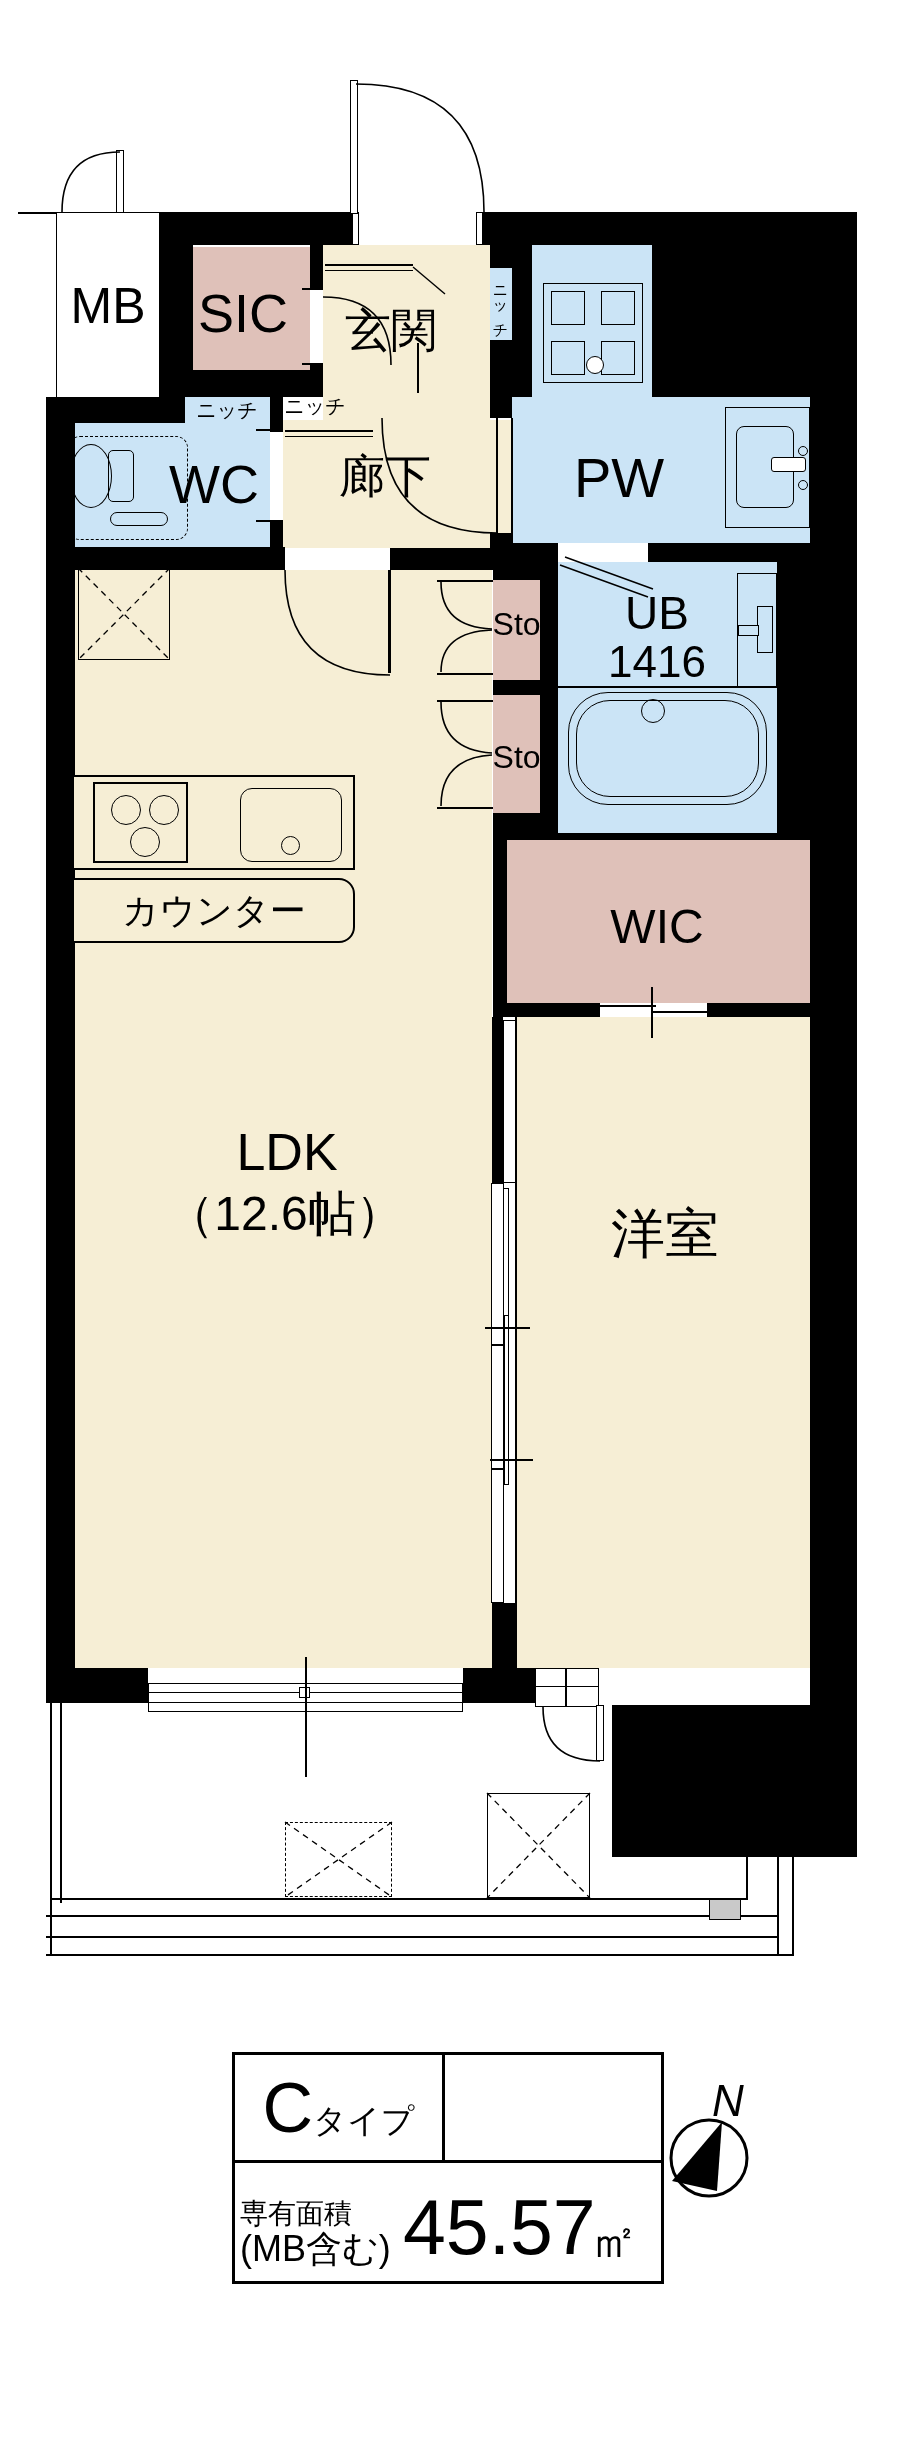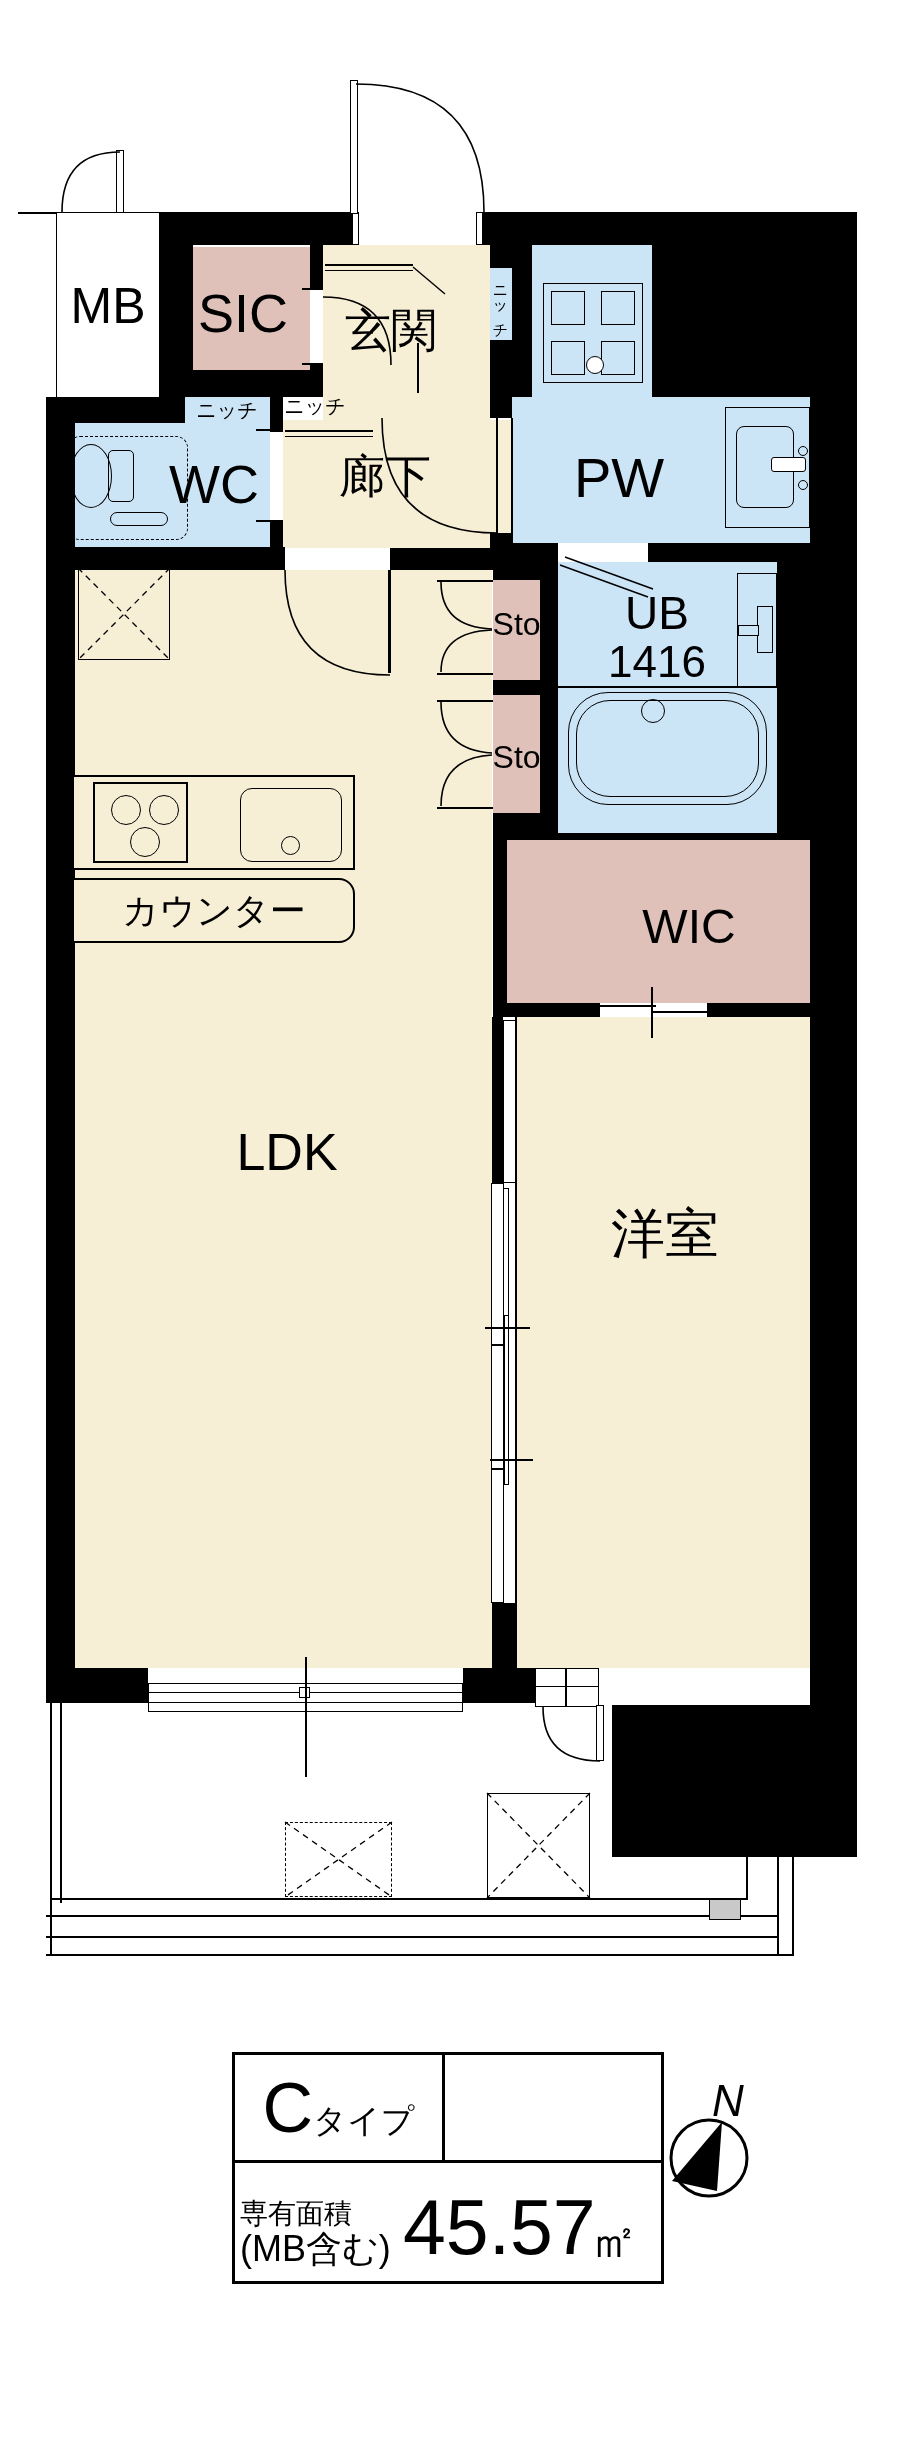--- a/index.html
+++ b/index.html
@@ -219,23 +219,24 @@
   <div class="lbl" style="left:227px;top:410px;font-size:20px;">ニッチ</div>
   <div class="lbl" style="left:315px;top:406px;font-size:20px;">ニッチ</div>
   <div class="lbl vtext" style="left:501px;top:304px;font-size:15px;letter-spacing:1px;">ニッチ</div>
   <div class="lbl" style="left:214px;top:484px;font-size:54px;">WC</div>
   <div class="lbl" style="left:385px;top:476px;font-size:46px;">廊下</div>
   <div class="lbl" style="left:619px;top:478px;font-size:56px;">PW</div>
   <div class="lbl" style="left:657px;top:613px;font-size:46px;">UB</div>
   <div class="lbl" style="left:657px;top:662px;font-size:44px;">1416</div>
   <div class="lbl" style="left:521px;top:624px;font-size:32px;">Sto.</div>
   <div class="lbl" style="left:521px;top:757px;font-size:32px;">Sto.</div>
-  <div class="lbl" style="left:657px;top:927px;font-size:48px;margin-left:32px;">WIC</div>
+  <div class="lbl" style="left:657px;top:927px;font-size:48px;">WIC</div>
   <div class="lbl" style="left:214px;top:911px;font-size:36px;">カウンター</div>
   <div class="lbl" style="left:287px;top:1152px;font-size:52px;">LDK</div>
+  <div class="lbl" style="left:285px;top:1214px;font-size:48px;">（12.6帖）</div>
   <div class="lbl" style="left:665px;top:1233px;font-size:54px;">洋室</div>
 
   <div class="tbl">
     <div class="a" style="left:207px;top:0;width:3px;height:105px;background:#000;"></div>
     <div class="a" style="left:0;top:105px;width:426px;height:3px;background:#000;"></div>
     <div class="cell" style="left:0;top:0;width:207px;height:105px;align-items:baseline;padding-top:18px;">
       <span style="font-size:70px;line-height:1;">C</span>
         <span style="font-size:33px;line-height:1;">タイプ</span>
     </div>
     <div class="a" style="left:5px;top:140px;font-size:28px;text-align:center;">専有面積</div>

